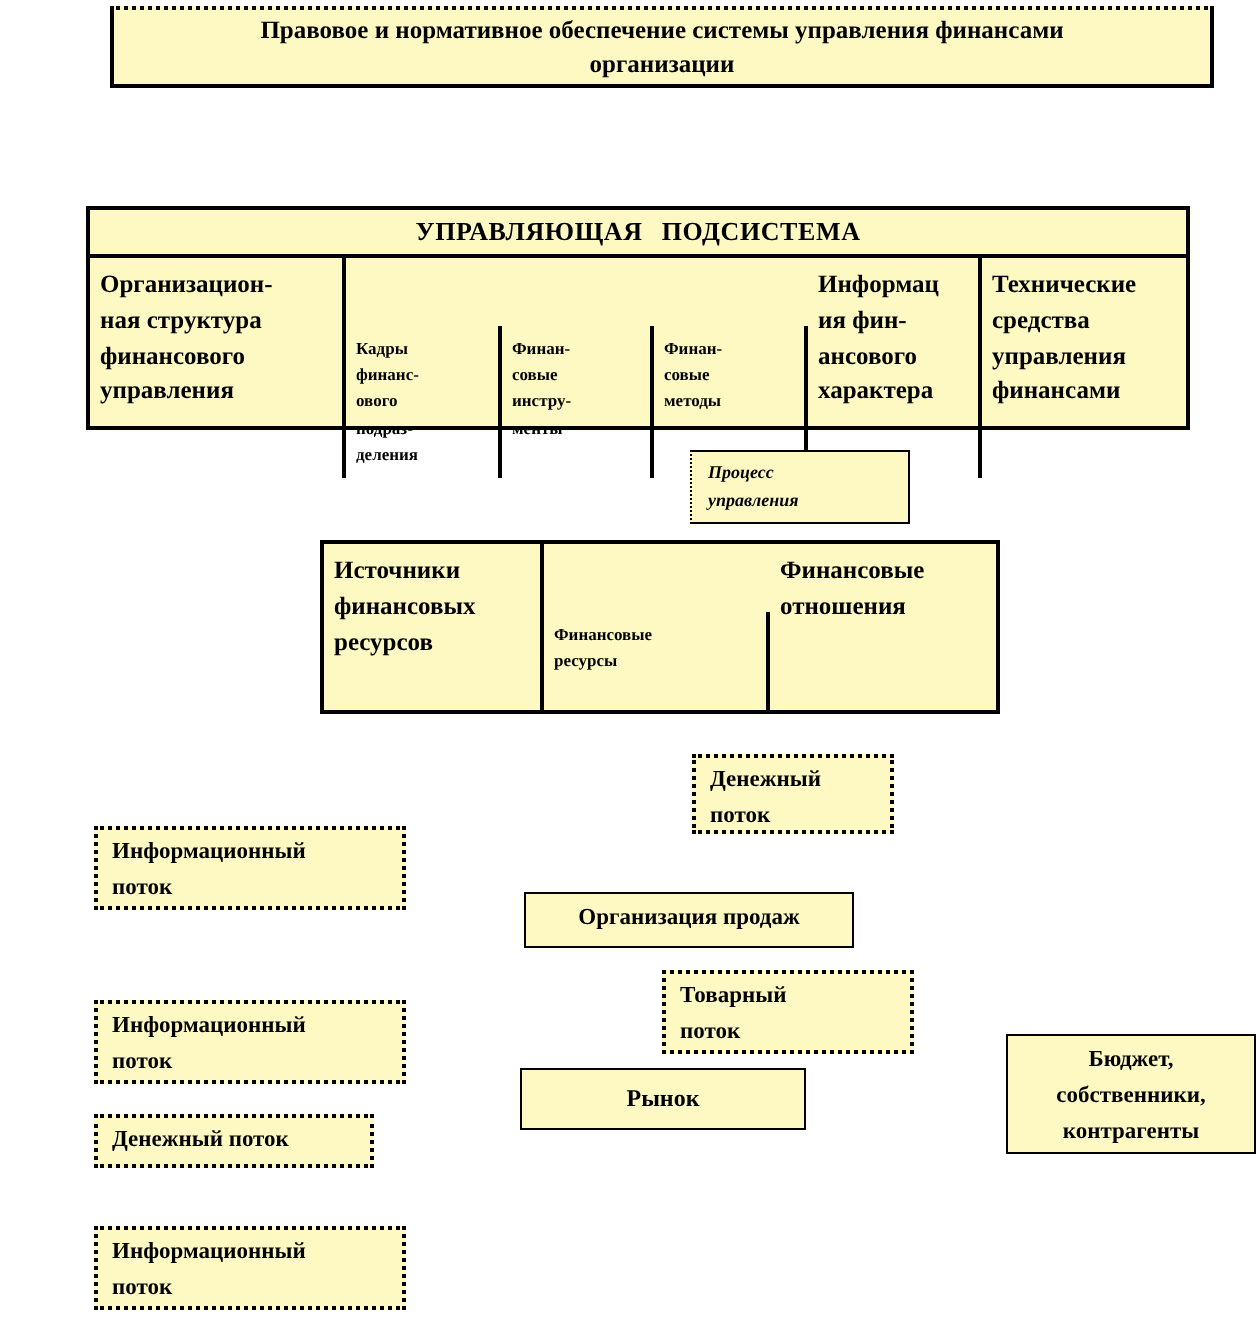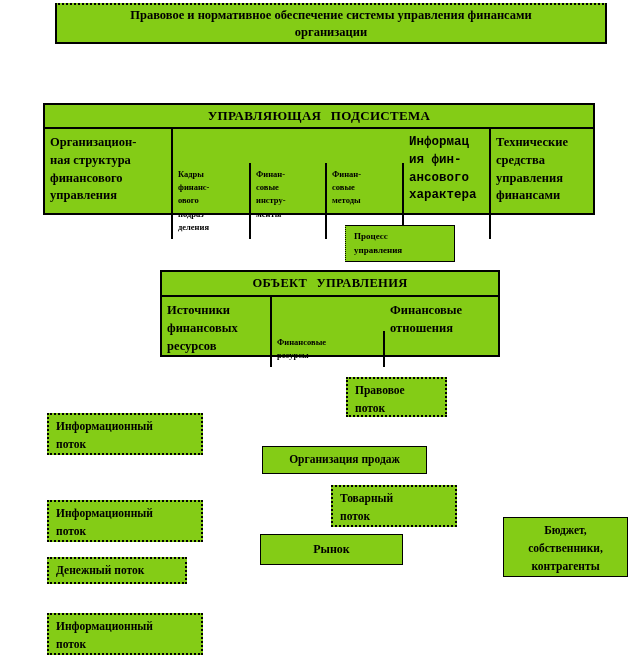--- a/index.html
+++ b/index.html
@@ -1,21 +1,21 @@
 <!DOCTYPE html>
 <html><head>
 <meta charset="utf-8">
 <style>
   html,body{margin:0;padding:0;background:#ffffff;}
   #canvas{
     position:relative;width:628px;height:659px;background:#ffffff;
     font-family:"Liberation Serif","DejaVu Serif",serif;
     font-weight:bold;color:#000;overflow:hidden;
   }
-  .box{position:absolute;background:#84cc16;box-sizing:border-box;}
+  .box{position:absolute;background:#fef9c3;box-sizing:border-box;}
   .pre{white-space:pre-line;}
   
   .title-box{
     left:55px;top:3px;width:552px;height:41px;
     border:2px solid #000;border-top:2px dotted #000;
     display:flex;align-items:center;justify-content:center;
     text-align:center;font-size:12.5px;line-height:1.35;padding:1px 14px;
   }
   
   .subsys{left:43px;top:103px;width:552px;height:112px;border:2px solid #000;display:flex;flex-direction:column;}
@@ -26,26 +26,26 @@
   }
   .tbl-body{display:flex;flex:1 1 auto;}
   .cell{box-sizing:border-box;border-right:2px solid #000;padding:5px 5px;overflow:hidden;}
   .cell:last-child{border-right:none;}
   .cell.lg{font-size:12.5px;line-height:1.42;}
   .cell.sm{font-size:8.5px;line-height:1.55;margin-top:34px;}
   .subsys .c1{width:128px;}
   .subsys .c2{width:78px;}
   .subsys .c3{width:76px;}
   .subsys .c4{width:77px;}
-  .subsys .c5{width:87px;font-family:Liberation Mono, monospace;}
+  .subsys .c5{width:87px;}
   .subsys .c6{width:102px;}
   
   .process-box{
     left:345px;top:225px;width:110px;height:37px;border:1px solid #000;border-left:1px dotted #000;
-    font-size:9px;line-height:1.6;padding:3px 8px;
+    font-size:9px;line-height:1.6;padding:3px 8px;font-style:italic;
   }
   
   .object{left:160px;top:270px;width:340px;height:87px;border:2px solid #000;display:flex;flex-direction:column;}
   .object .tbl-header{height:23px;font-size:12.5px;}
   .object .c1{width:110px;}
   .object .c2{width:113px;}
   .object .c3{width:113px;}
   
   .flow{font-size:11.5px;line-height:1.55;padding:3px 7px;}
   .dotted{border:2px dotted #000;}
@@ -95,33 +95,32 @@
 средства
 управления
 финансами</div>
     </div>
   </div>
 
   <div class="box process-box pre">Процесс
 управления</div>
 
   <div class="box object">
-    <div class="tbl-header">ОБЪЕКТ  УПРАВЛЕНИЯ</div>
     <div class="tbl-body">
       <div class="cell lg pre c1">Источники
 финансовых
 ресурсов</div>
       <div class="cell sm pre c2">Финансовые
 ресурсы</div>
       <div class="cell lg pre c3">Финансовые
 отношения</div>
     </div>
   </div>
 
-  <div class="box flow dotted pre money1">Правовое
+  <div class="box flow dotted pre money1">Денежный
 поток</div>
 
   <div class="box flow dotted pre info1">Информационный
 поток</div>
 
   <div class="box flow solid pre sales">Организация продаж</div>
 
   <div class="box flow dotted pre goods">Товарный
 поток</div>
 

